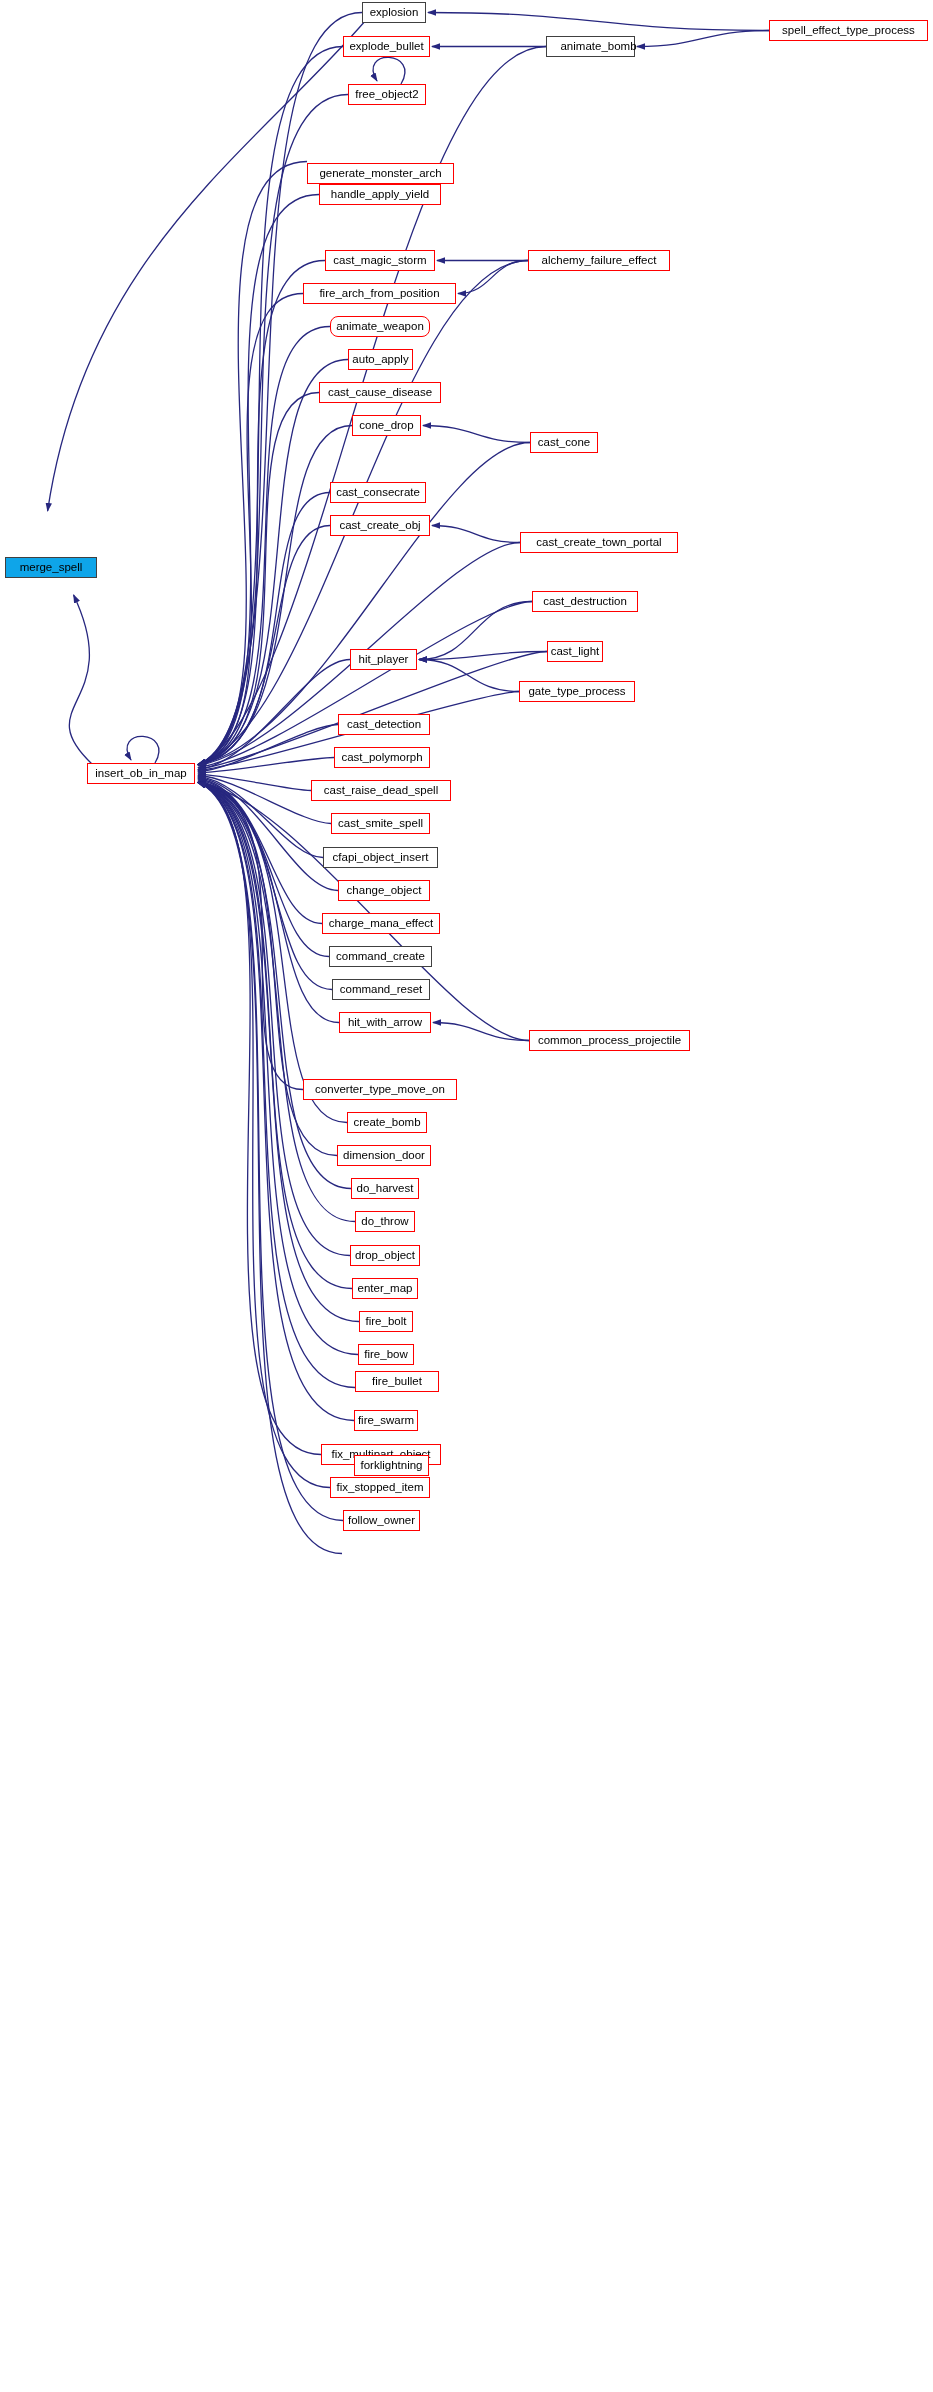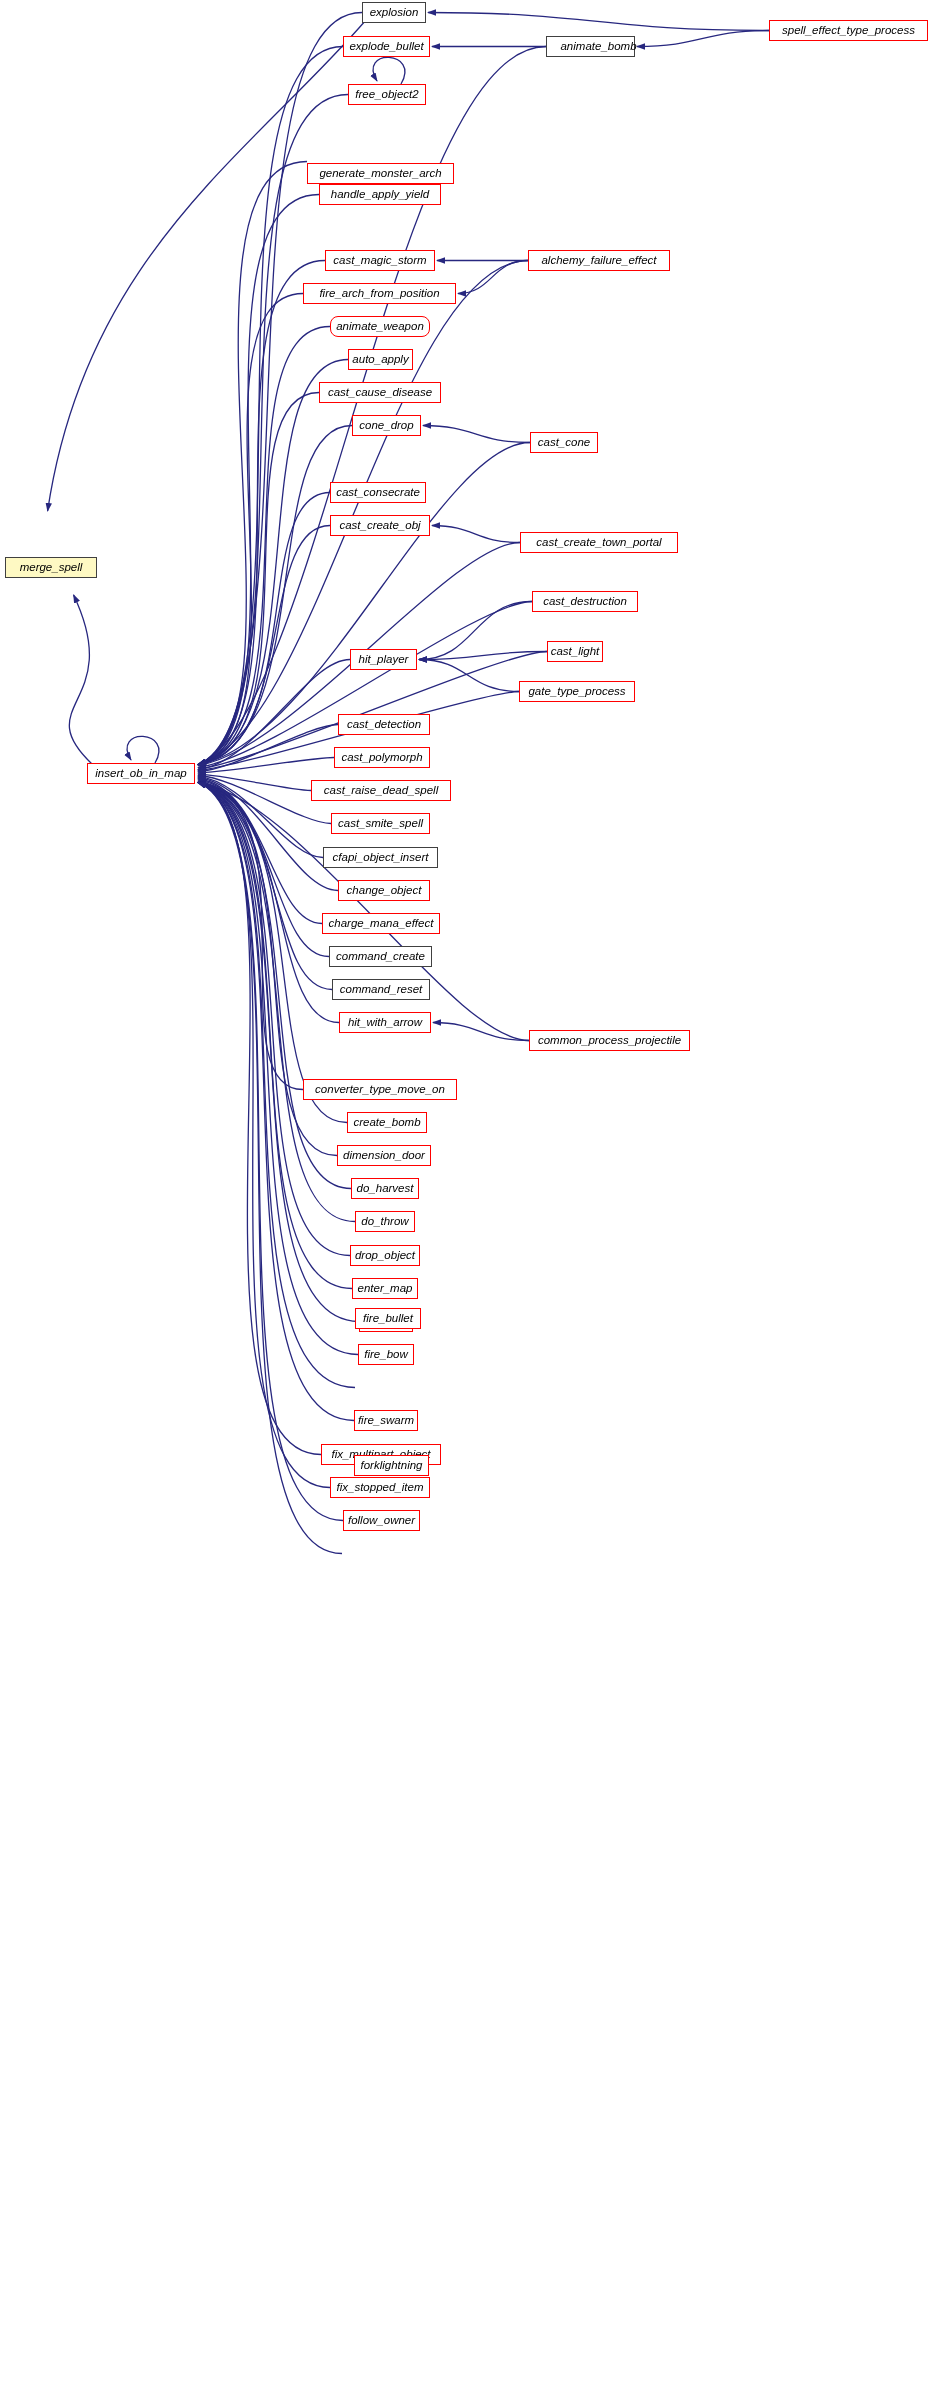--- a/index.html
+++ b/index.html
@@ -22,24 +22,23 @@
     height:21px;
     font-size:11.5px;
     line-height:1;
     color:#000000;
     background:#ffffff;
     border:1px solid #ff0000;
     white-space:nowrap;
     letter-spacing:0px;
     z-index:5;
     cursor:pointer;
-    font-style:italic;
   }
   .node.black{border:1px solid #404040;}
-  .node.focus{border:1px solid #404040;background:#fef9c3;}
+  .node.focus{border:1px solid #404040;background:#0ea5e9;}
 </style>
 </head>
 <body>
 
 <div id="canvas">
   <svg id="edges" viewBox="0 0 933 2392" width="933" height="2392" xmlns="http://www.w3.org/2000/svg">
     <defs>
       <marker id="arw" markerWidth="9" markerHeight="9" refX="8" refY="3.2" orient="auto" markerUnits="userSpaceOnUse">
         <path d="M0,0 L9,3.2 L0,6.4 z" fill="#27277f"></path>
       </marker>
@@ -145,21 +144,21 @@
       <div class="node" style="left: 529px; top: 1030px; width: 161px;">common_process_projectile</div>
       <div class="node" style="left: 303px; top: 1079px; width: 154px;">converter_type_move_on</div>
       <div class="node" style="left: 347px; top: 1112px; width: 80px;">create_bomb</div>
       <div class="node" style="left: 337px; top: 1145px; width: 94px;">dimension_door</div>
       <div class="node" style="left: 351px; top: 1178px; width: 68px;">do_harvest</div>
       <div class="node" style="left: 355px; top: 1211px; width: 60px;">do_throw</div>
       <div class="node" style="left: 350px; top: 1245px; width: 70px;">drop_object</div>
       <div class="node" style="left: 352px; top: 1278px; width: 66px;">enter_map</div>
       <div class="node" style="left: 359px; top: 1311px; width: 54px;">fire_bolt</div>
       <div class="node" style="left: 358px; top: 1344px; width: 56px;">fire_bow</div>
-      <div class="node" style="left: 355px; top: 1308px; width: 66px; text-align: right;">fire_bullet</div>
+      <div class="node" style="left: 355px; top: 1371px; width: 84px; text-align: right;">fire_bullet</div>
       <div class="node" style="left: 354px; top: 1410px; width: 64px;">fire_swarm</div>
       <div class="node" style="left: 321px; top: 1444px; width: 120px;">fix_multipart_object</div>
       <div class="node" style="left: 330px; top: 1477px; width: 100px;">fix_stopped_item</div>
       <div class="node" style="left: 343px; top: 1510px; width: 77px;">follow_owner</div>
       <div class="node" style="left: 342px; top: 1455px; width: 75px; margin-left: 12px;">forklightning</div>
       <div class="node focus" style="left: 5px; top: 557px; width: 92px;">merge_spell</div>
       <div class="node" style="left: 87px; top: 763px; width: 108px;">insert_ob_in_map</div>
     </div>
 </div>
 

